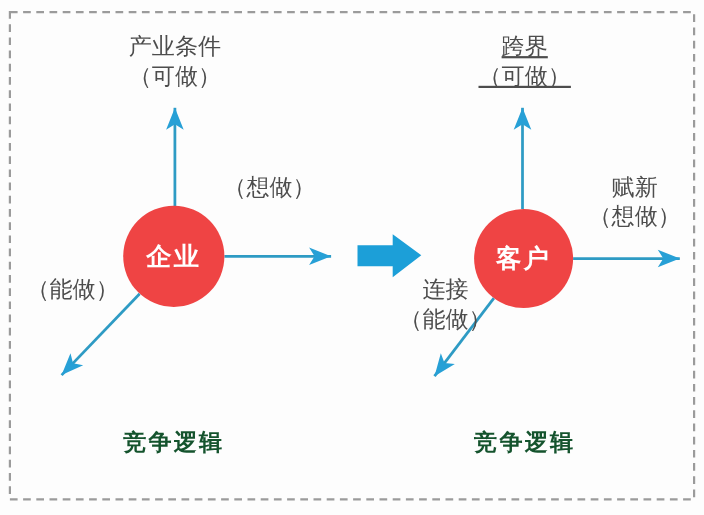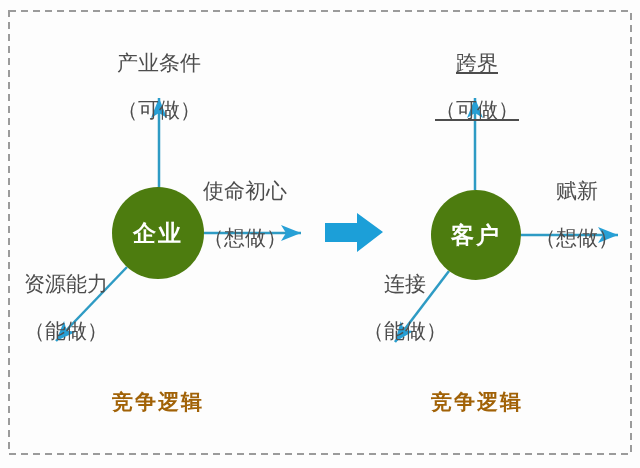--- a/index.html
+++ b/index.html
@@ -5,40 +5,40 @@
   html,body{margin:0;padding:0;}
   body{
     width:640px;height:468px;overflow:hidden;
     background:#fdfdfd;
     font-family:"Liberation Sans","DejaVu Sans",sans-serif;
   }
   .stage{position:relative;width:640px;height:468px;}
   .layer{position:absolute;left:0;top:0;width:640px;height:468px;}
   .node{
     position:absolute;border-radius:50%;
-    background:#4d7c0f;
+    background:#ef4444;
     display:flex;align-items:center;justify-content:center;
     color:#ffffff;font-weight:bold;font-size:23px;letter-spacing:2px;
   }
   .node-left{left:112px;top:187px;width:92px;height:92px;}
   .node-right{left:431px;top:190px;width:90px;height:90px;text-align:right;}
   .lbl{
     position:absolute;text-align:center;
     color:#4d4d4d;font-size:21px;line-height:27px;white-space:nowrap;
   }
-  .lbl div{white-space:nowrap;margin-top:20px;}
+  .lbl div{white-space:nowrap;}
   .lbl-industry{left:84px;top:29px;width:150px;}
   .lbl-mission{left:170px;top:157px;width:150px;}
   .lbl-resource{left:0px;top:250px;width:132px;}
   .lbl-crossover{left:402px;top:29px;width:150px;text-decoration:underline;}
   .lbl-renew{left:502px;top:157px;width:150px;}
   .lbl-connect{left:330px;top:250px;width:150px;}
   .caption{
     position:absolute;text-align:center;
-    color:#a16207;font-size:21px;font-weight:bold;letter-spacing:2px;white-space:nowrap;
+    color:#14532d;font-size:21px;font-weight:bold;letter-spacing:2px;white-space:nowrap;
   }
   .caption-left{left:83px;top:388px;width:150px;}
   .caption-right{left:402px;top:388px;width:150px;}
 </style>
 </head>
 <body>
 
 <div class="stage">
 
   <svg class="layer" viewBox="0 0 640 468">
@@ -62,25 +62,23 @@
   </svg>
 
   <div class="node node-left">企业</div>
   <div class="node node-right">客户</div>
 
   <div class="lbl lbl-industry">
     <div>产业条件</div>
     <div>（可做）</div>
   </div>
   <div class="lbl lbl-mission">
-    <div>使命初心</div>
     <div>（想做）</div>
   </div>
   <div class="lbl lbl-resource">
-    <div>资源能力</div>
     <div>（能做）</div>
   </div>
   <div class="caption caption-left">竞争逻辑</div>
 
   <div class="lbl lbl-crossover">
     <div>跨界</div>
     <div>（可做）</div>
   </div>
   <div class="lbl lbl-renew">
     <div>赋新</div>

